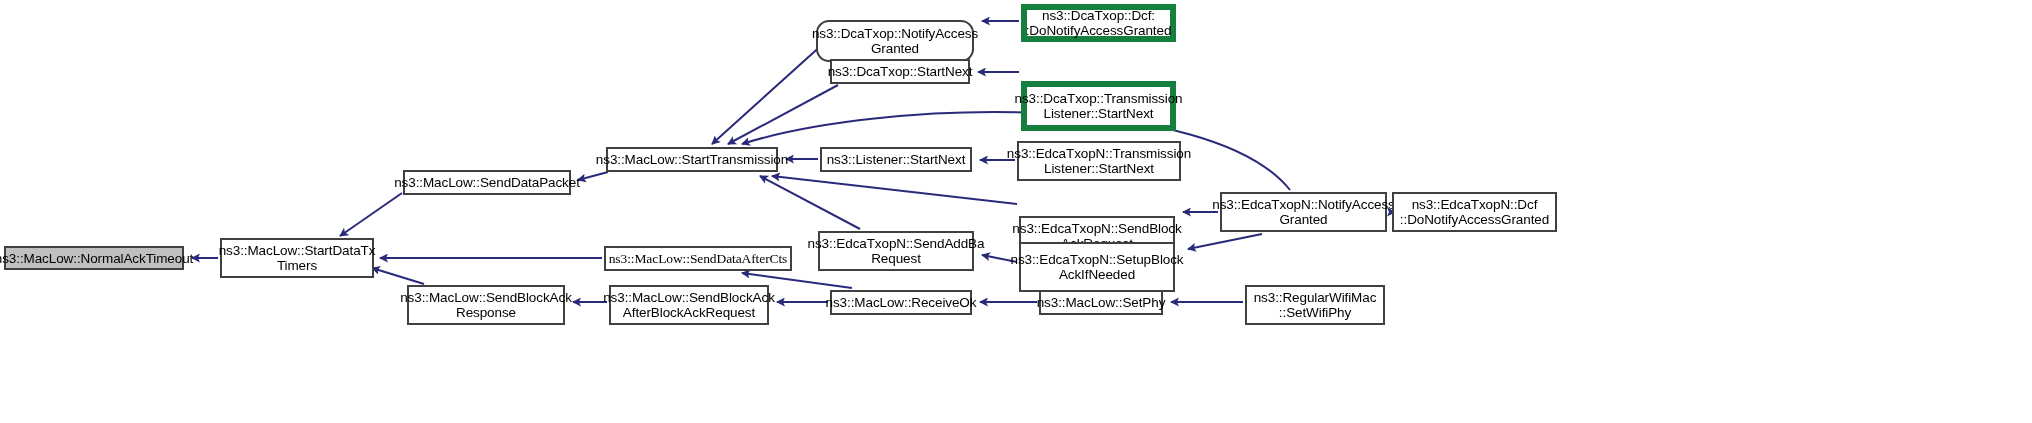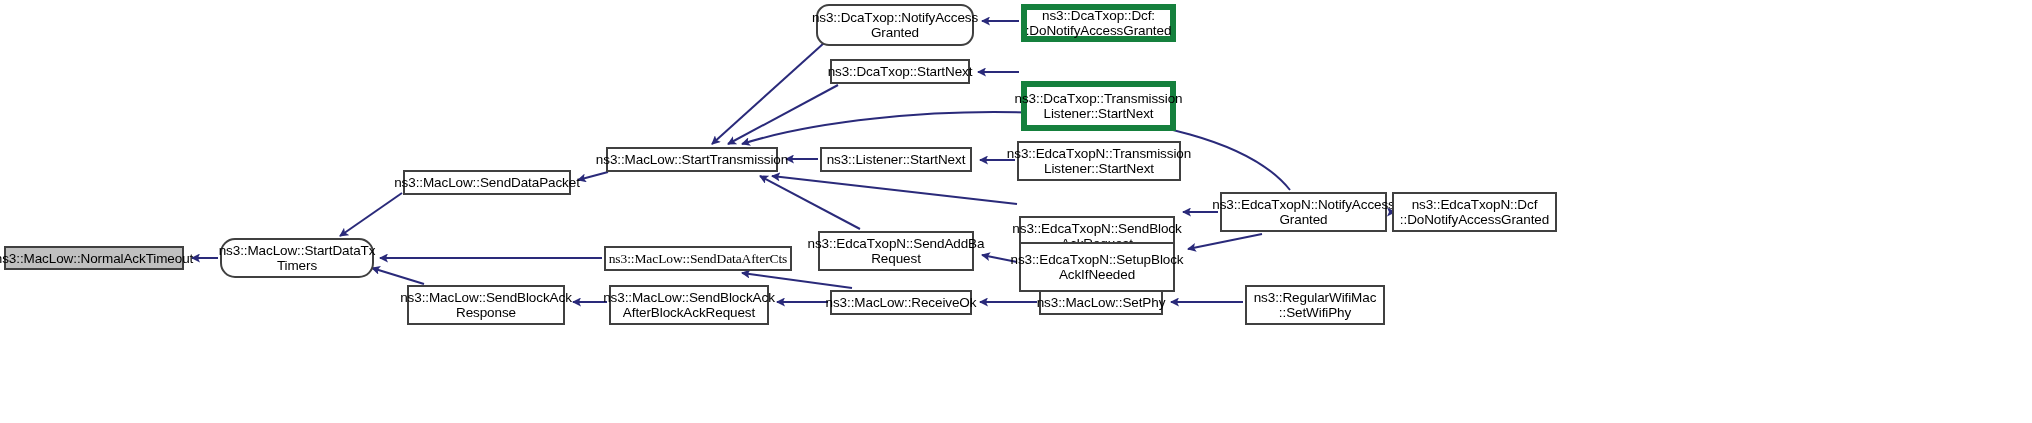--- a/index.html
+++ b/index.html
@@ -80,30 +80,30 @@
         <path d="M 1262 234 L 1188 249" fill="none" stroke="#2a2a7a" stroke-width="2" marker-end="url(#arrowhead)"></path>
         <path d="M 852 288 L 742 273" fill="none" stroke="#2a2a7a" stroke-width="2" marker-end="url(#arrowhead)"></path>
         <path d="M 828 302 L 777 302" fill="none" stroke="#2a2a7a" stroke-width="2" marker-end="url(#arrowhead)"></path>
         <path d="M 607 302 L 573 302" fill="none" stroke="#2a2a7a" stroke-width="2" marker-end="url(#arrowhead)"></path>
         <path d="M 1037 302 L 980 302" fill="none" stroke="#2a2a7a" stroke-width="2" marker-end="url(#arrowhead)"></path>
         <path d="M 1243 302 L 1171 302" fill="none" stroke="#2a2a7a" stroke-width="2" marker-end="url(#arrowhead)"></path>
       </g>
   </svg>
   <div id="nodes">
       <div class="node highlight" style="left: 4px; top: 246px; width: 180px; height: 24px;">ns3::MacLow::NormalAckTimeout</div>
-      <div class="node thick" style="left: 220px; top: 238px; width: 154px; height: 40px; border-radius: 15px;">ns3::MacLow::StartDataTx
+      <div class="node thick" style="left: 220px; top: 238px; width: 154px; height: 40px;">ns3::MacLow::StartDataTx
 Timers</div>
       <div class="node thick" style="left: 403px; top: 170px; width: 168px; height: 25px;">ns3::MacLow::SendDataPacket</div>
       <div class="node thick" style="left: 407px; top: 285px; width: 158px; height: 40px;">ns3::MacLow::SendBlockAck
 Response</div>
       <div class="node thick" style="left: 604px; top: 246px; width: 188px; height: 25px; font-family: Liberation Serif, serif;">ns3::MacLow::SendDataAfterCts</div>
       <div class="node thick" style="left: 609px; top: 285px; width: 160px; height: 40px;">ns3::MacLow::SendBlockAck
 AfterBlockAckRequest</div>
       <div class="node thick" style="left: 606px; top: 147px; width: 172px; height: 25px;">ns3::MacLow::StartTransmission</div>
-      <div class="node thick" style="left: 816px; top: 4px; width: 158px; height: 42px; border-radius: 13px;">ns3::DcaTxop::NotifyAccess
+      <div class="node thick" style="left: 816px; top: 20px; width: 158px; height: 42px; border-radius: 13px;">ns3::DcaTxop::NotifyAccess
 Granted</div>
       <div class="node thick" style="left: 830px; top: 59px; width: 140px; height: 25px;">ns3::DcaTxop::StartNext</div>
       <div class="node thick" style="left: 818px; top: 231px; width: 156px; height: 40px;">ns3::EdcaTxopN::SendAddBa
 Request</div>
       <div class="node thick" style="left: 830px; top: 290px; width: 142px; height: 25px;">ns3::MacLow::ReceiveOk</div>
       <div class="node" style="left: 1021px; top: 4px; width: 155px; height: 38px;">ns3::DcaTxop::Dcf:
 :DoNotifyAccessGranted</div>
       <div class="node" style="left: 1021px; top: 66px; width: 155px; height: 50px; margin-top: 15px;">ns3::DcaTxop::Transmission
 Listener::StartNext</div>
       <div class="node thick" style="left: 820px; top: 147px; width: 152px; height: 25px;">ns3::Listener::StartNext</div>

